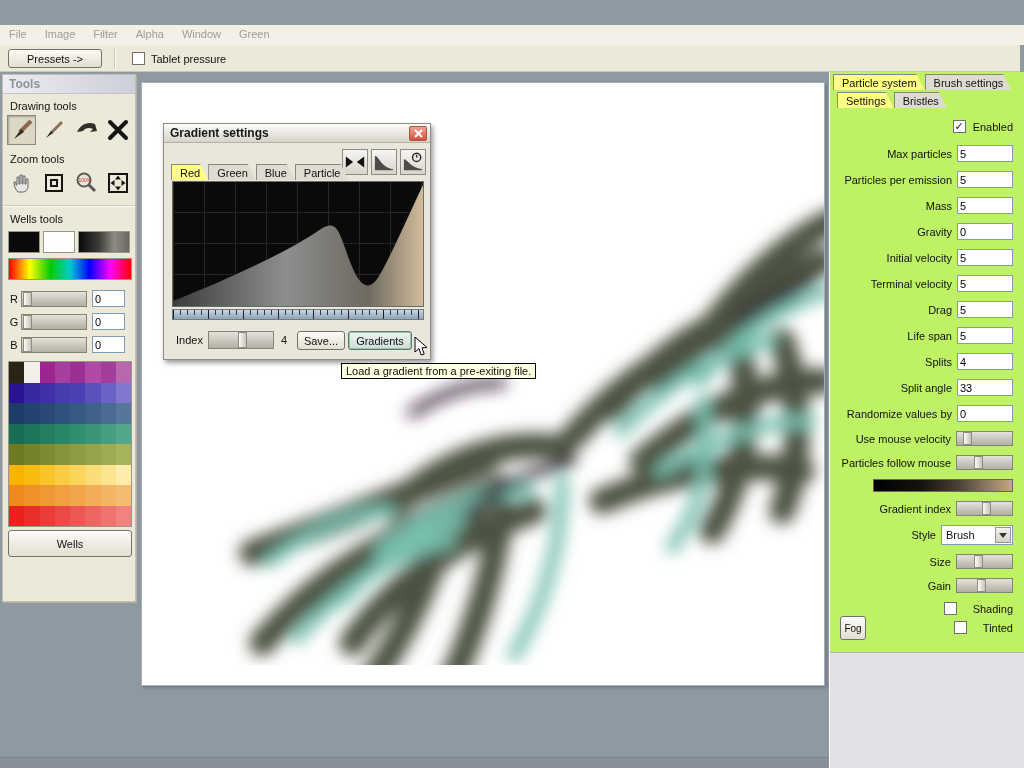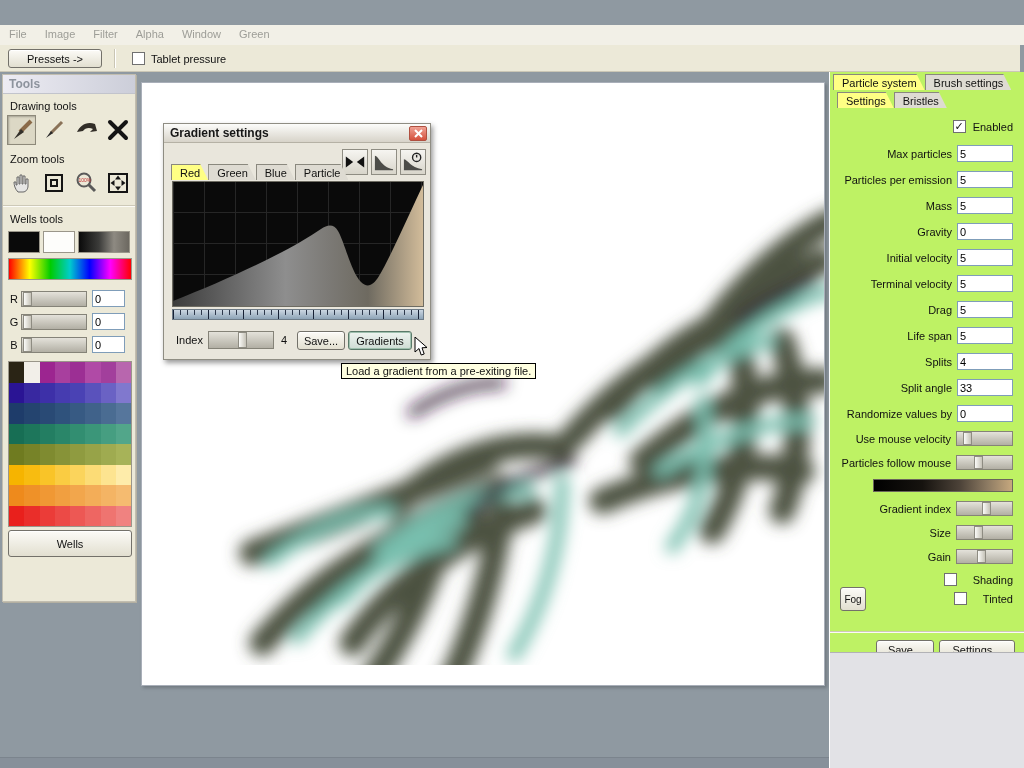--- a/index.html
+++ b/index.html
@@ -486,20 +486,31 @@
         <div class="gradbar"></div>
       </div>
       <div id="rp-gradindex">
           <div class="rp-row">
             <span class="rp-label">Gradient index</span>
             <div class="track rp-track">
               <div class="thumb" style="left: 45%;"></div>
             </div>
           </div>
         </div>
+      <div class="rp-row">
+        <span class="rp-label">Style</span>
+        <div class="style-select">
+          <span>Brush</span>
+          <div class="dd-btn">
+            <svg width="8" height="5" viewBox="0 0 8 5">
+                <path d="M0 0 L8 0 L4 5 Z" fill="#333"></path>
+              </svg>
+          </div>
+        </div>
+      </div>
       <div id="rp-size">
           <div class="rp-row">
             <span class="rp-label">Size</span>
             <div class="track rp-track">
               <div class="thumb" style="left: 30%;"></div>
             </div>
           </div>
         </div>
       <div id="rp-gain">
           <div class="rp-row">

